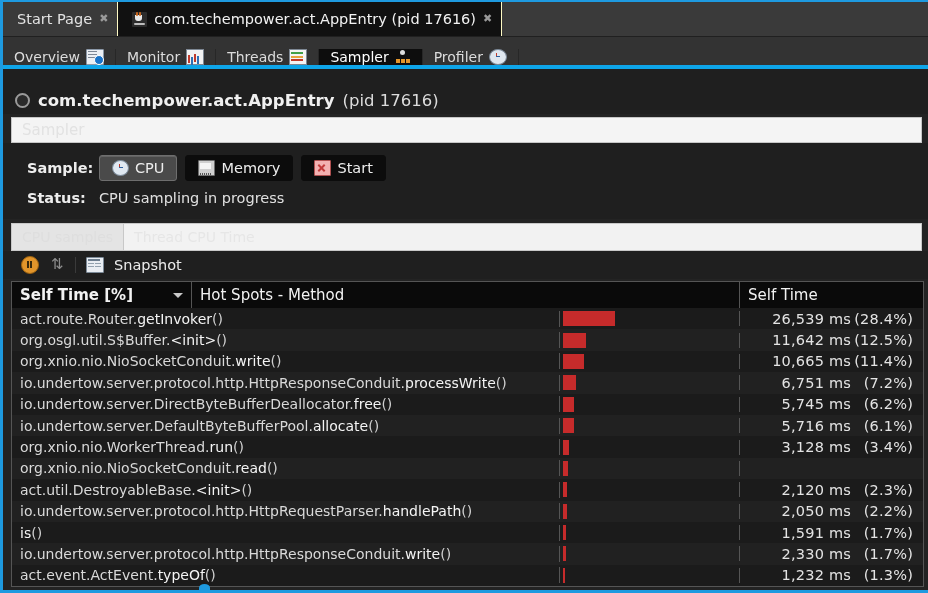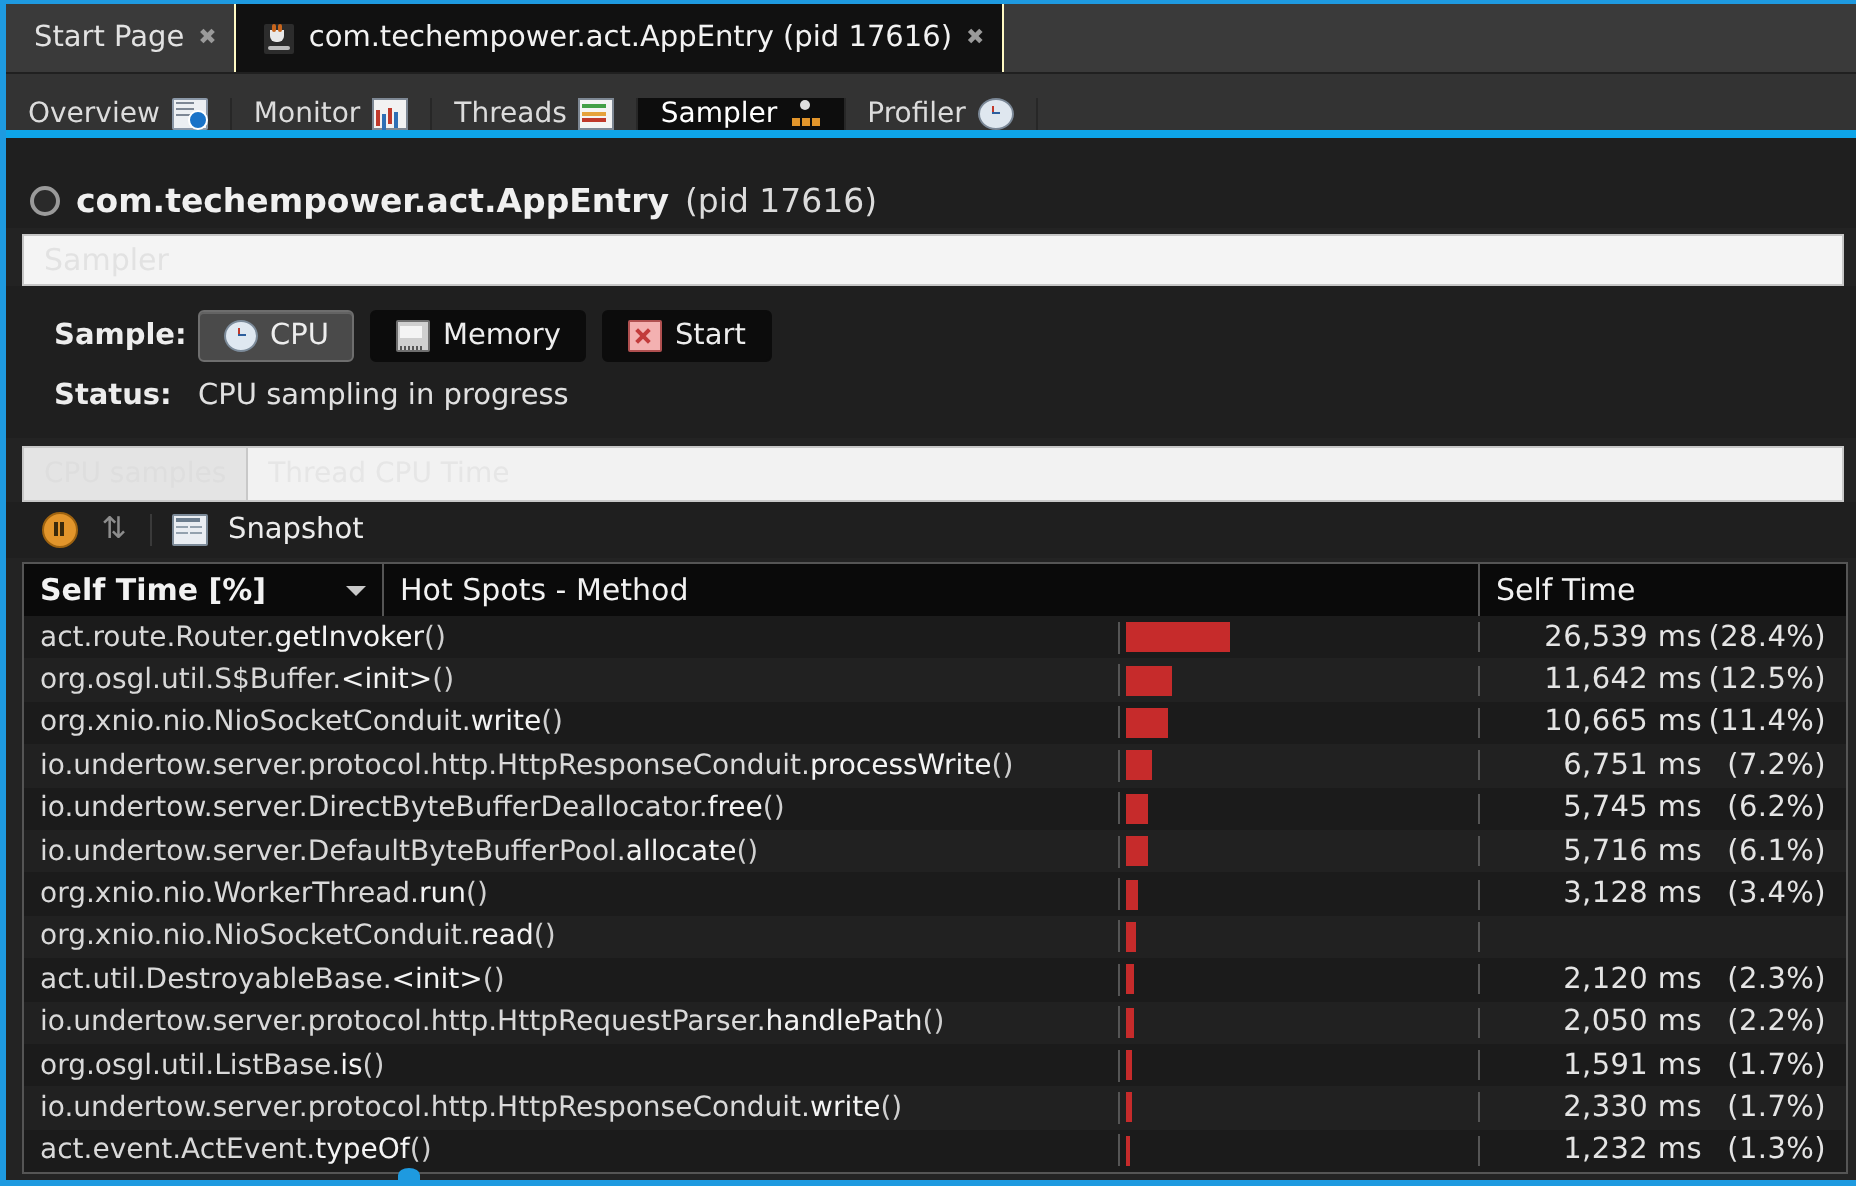--- a/index.html
+++ b/index.html
@@ -404,21 +404,20 @@
           </div>
           <div class="td c2">
             <div class="bar" style="width: 4.02817px; background: rgb(198, 43, 43);"></div>
           </div>
           <div class="td c3">
             <span class="tval"><span class="ms">2,050 ms</span><span class="pc">(2.2%)</span></span>
           </div>
         </div>
         <div class="tr">
           <div class="td c1">
-            <span class="mpkg">org.osgl.util.ListBase.</span>
             <span class="mname">is</span>
             <span class="mparen"> ()</span>
           </div>
           <div class="td c2">
             <div class="bar" style="width: 3.11268px; background: rgb(198, 43, 43);"></div>
           </div>
           <div class="td c3">
             <span class="tval"><span class="ms">1,591 ms</span><span class="pc">(1.7%)</span></span>
           </div>
         </div>

